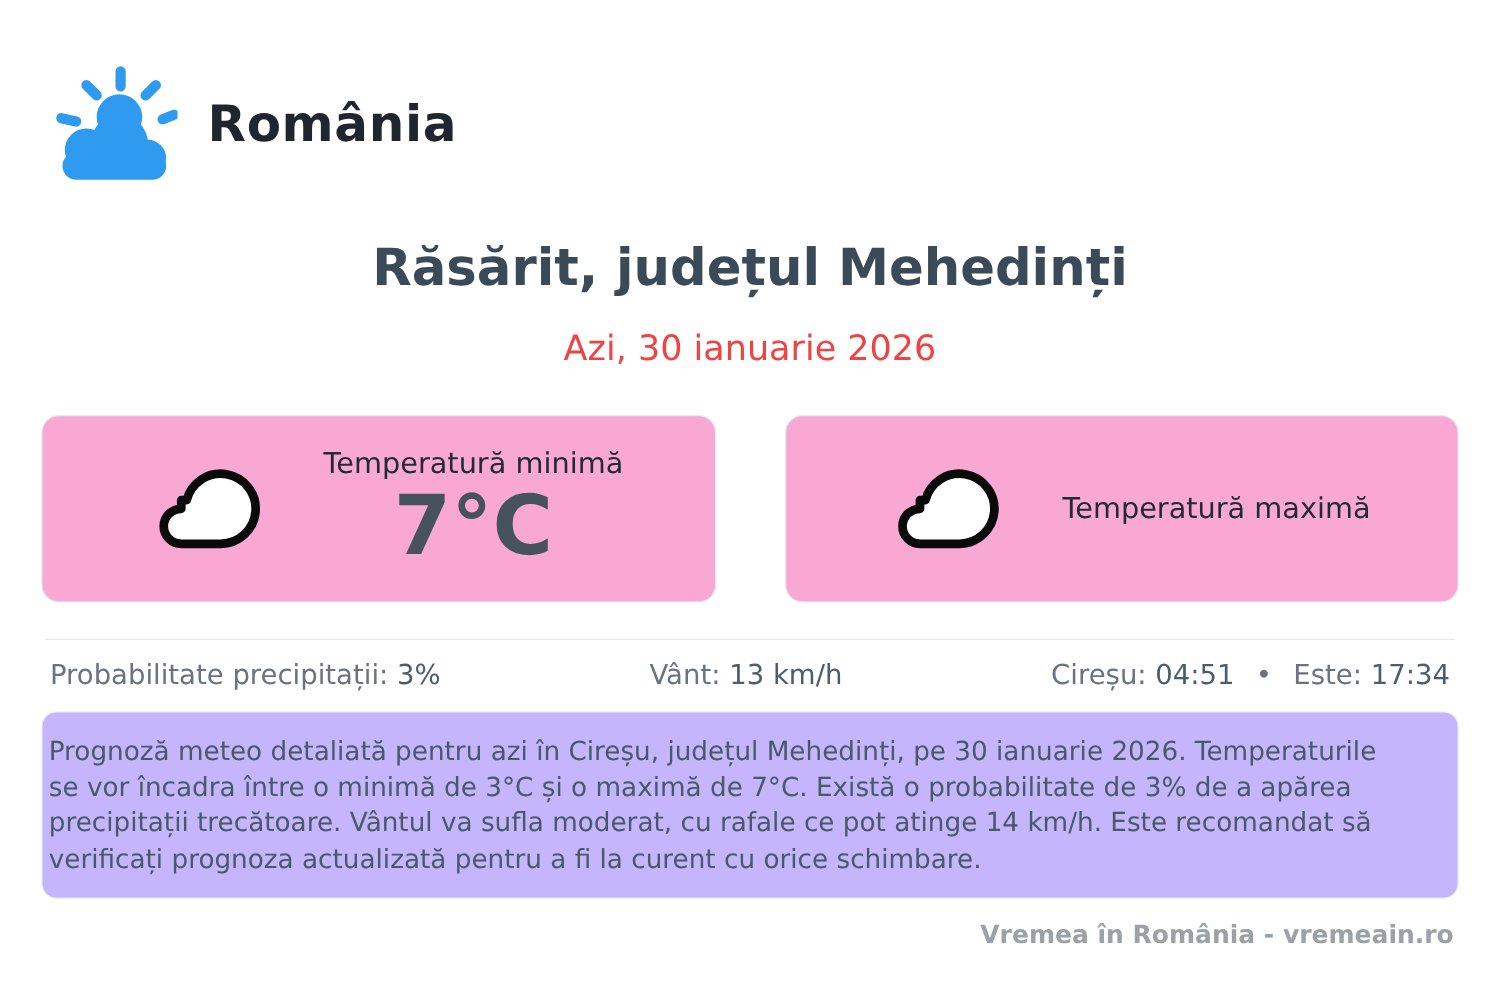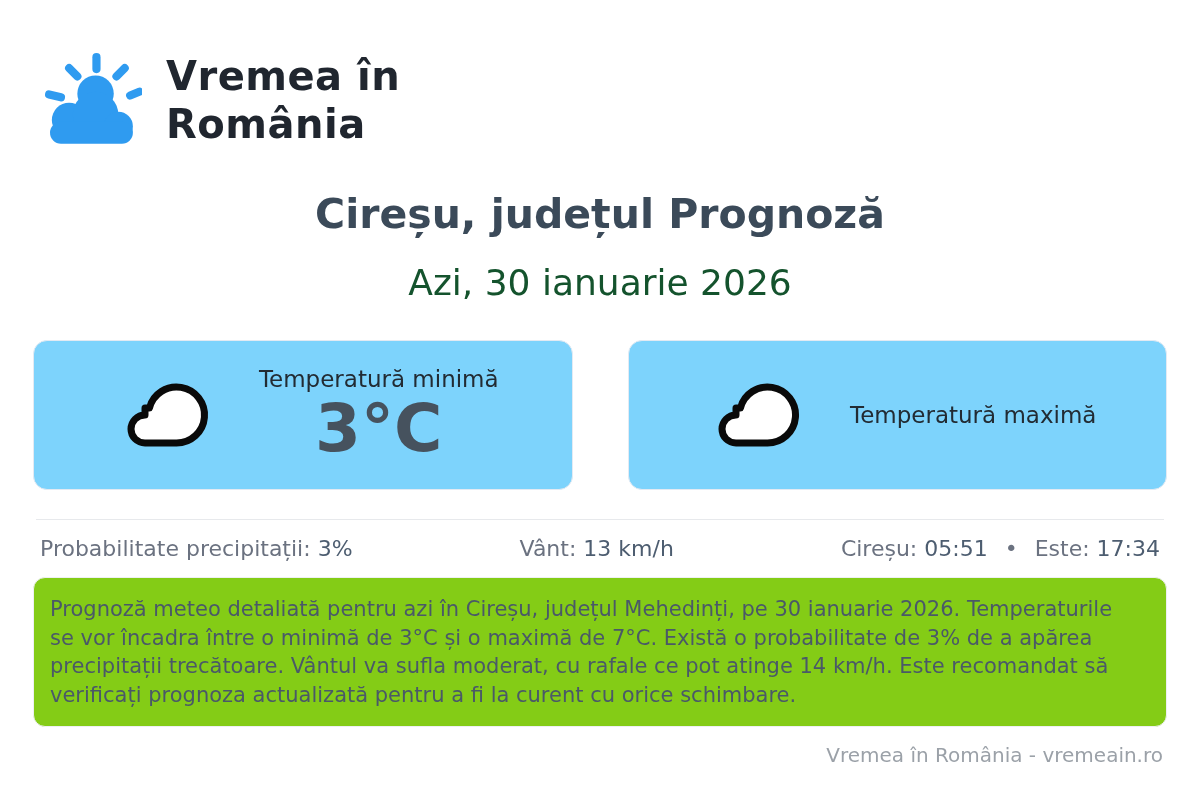--- a/index.html
+++ b/index.html
@@ -6,27 +6,27 @@
   html, body { width: 1200px; height: 800px; background: #ffffff; overflow: hidden; }
   body { font-family: "DejaVu Sans", "Liberation Sans", sans-serif; color: #3c4b5a; }
 
   
   .brand { display: flex; align-items: center; gap: 24px; margin: 50px 0 0 40px; }
   .brand-icon { width: 102px; height: 100px; flex: 0 0 auto; }
   .brand-name { font-size: 40px; font-weight: bold; line-height: 48px; color: #20262f; letter-spacing: 0.5px; }
 
   
   .title { text-align: center; margin-top: 40px; font-size: 41px; font-weight: bold; color: #3b4a59; }
-  .date  { text-align: center; margin-top: 24px; font-size: 36px; font-weight: normal; color: #14532d; }
+  .date  { text-align: center; margin-top: 24px; font-size: 28px; font-weight: normal; color: #ef4444; }
 
   
   .cards { display: flex; gap: 55px; margin: 37px 33px 0 33px; }
   .card {
     flex: 1; height: 150px;
-    background: #7dd3fc;
+    background: #f9a8d4;
     border: 1px solid #e3eaf3;
     border-radius: 14px;
     display: flex; align-items: center; justify-content: center; gap: 34px;
   }
   .card-cloud { width: 118px; height: 84px; transform: scaleX(-1); flex: 0 0 auto; }
   .card-text { text-align: center; }
   .card-label { font-size: 23px; color: #222b33; }
   .card-value { font-size: 66px; font-weight: bold; color: #46525e; line-height: 1.05; margin-top: 2px; }
 
   
@@ -36,29 +36,29 @@
     margin: 0 40px; padding: 16px 0 14px 0;
     font-size: 22px;
   }
   .stat-label { color: #6b7280; }
   .stat-value { color: #4d5d70; }
   .stat-sep   { color: #6b7280; padding: 0 10px; }
 
   
   .panel {
     margin: 2px 33px 0 33px;
-    background: #84cc16;
+    background: #c4b5fd;
     border: 1px solid #eef0f2;
     border-radius: 12px;
-    padding: 17px 16px;
+    padding: 17px 5px;
   }
   .panel p { font-size: 21px; line-height: 28.5px; color: #4a5968; max-width: 1090px; }
 
   
-  .footer { margin: 16px 37px 0 0; text-align: right; font-size: 20px; color: #9ba1a8; }
+  .footer { margin: 16px 37px 0 0; text-align: right; font-size: 20px; color: #9ba1a8; font-weight: bold; }
 </style>
 </head>
 <body>
 
 <div class="brand">
   <svg class="brand-icon" viewBox="0 0 112 104" aria-hidden="true">
     <g stroke="#2f9bf0" stroke-width="9" stroke-linecap="round" fill="none">
       <line x1="62" y1="18" x2="62" y2="5"></line>
       <line x1="41" y1="26" x2="32" y2="17"></line>
       <line x1="84" y1="26" x2="93" y2="17"></line>
@@ -67,37 +67,36 @@
     </g>
     <circle cx="61" cy="45" r="20" fill="#2f9bf0"></circle>
     <g fill="#2f9bf0">
       <circle cx="32" cy="74" r="19"></circle>
       <circle cx="61" cy="68" r="25"></circle>
       <circle cx="86" cy="81" r="16"></circle>
       <rect x="11" y="76" width="91" height="24" rx="12"></rect>
     </g>
   </svg>
   <div class="brand-name">
-    <div>Vremea în</div>
     <div>România</div>
   </div>
 </div>
 
-<h1 class="title">Cireșu, județul Prognoză</h1>
+<h1 class="title">Răsărit, județul Mehedinți</h1>
 <div class="date">Azi, 30 ianuarie 2026</div>
 
 <div class="cards">
 
   <div class="card">
     <svg class="card-cloud" viewBox="0 0 24 24" aria-hidden="true">
       <path d="M18 10h-1.26A8 8 0 1 0 9 20h9a4 4 0 0 0 0-8z" fill="#ffffff" stroke="#0a0a0a" stroke-width="2" stroke-linecap="round" stroke-linejoin="round"></path>
     </svg>
     <div class="card-text">
       <div class="card-label">Temperatură minimă</div>
-      <div class="card-value">3°C</div>
+      <div class="card-value">7°C</div>
     </div>
   </div>
 
   <div class="card">
     <svg class="card-cloud" viewBox="0 0 24 24" aria-hidden="true">
       <path d="M18 10h-1.26A8 8 0 1 0 9 20h9a4 4 0 0 0 0-8z" fill="#ffffff" stroke="#0a0a0a" stroke-width="2" stroke-linecap="round" stroke-linejoin="round"></path>
     </svg>
     <div class="card-text">
       <div class="card-label">Temperatură maximă</div>
     </div>
@@ -110,21 +109,21 @@
   <div>
     <span class="stat-label">Probabilitate precipitații:</span>
     <span class="stat-value">3%</span>
   </div>
   <div>
     <span class="stat-label">Vânt:</span>
     <span class="stat-value">13 km/h</span>
   </div>
   <div>
     <span class="stat-label">Cireșu:</span>
-    <span class="stat-value">05:51</span>
+    <span class="stat-value">04:51</span>
     <span class="stat-sep">•</span>
     <span class="stat-label">Este:</span>
     <span class="stat-value">17:34</span>
   </div>
 </div>
 
 <div class="panel">
   <p>Prognoză meteo detaliată pentru azi în Cireșu, județul Mehedinți, pe 30 ianuarie 2026. Temperaturile se vor încadra între o minimă de 3°C și o maximă de 7°C. Există o probabilitate de 3% de a apărea precipitații trecătoare. Vântul va sufla moderat, cu rafale ce pot atinge 14 km/h. Este recomandat să verificați prognoza actualizată pentru a fi la curent cu orice schimbare.</p>
 </div>
 

